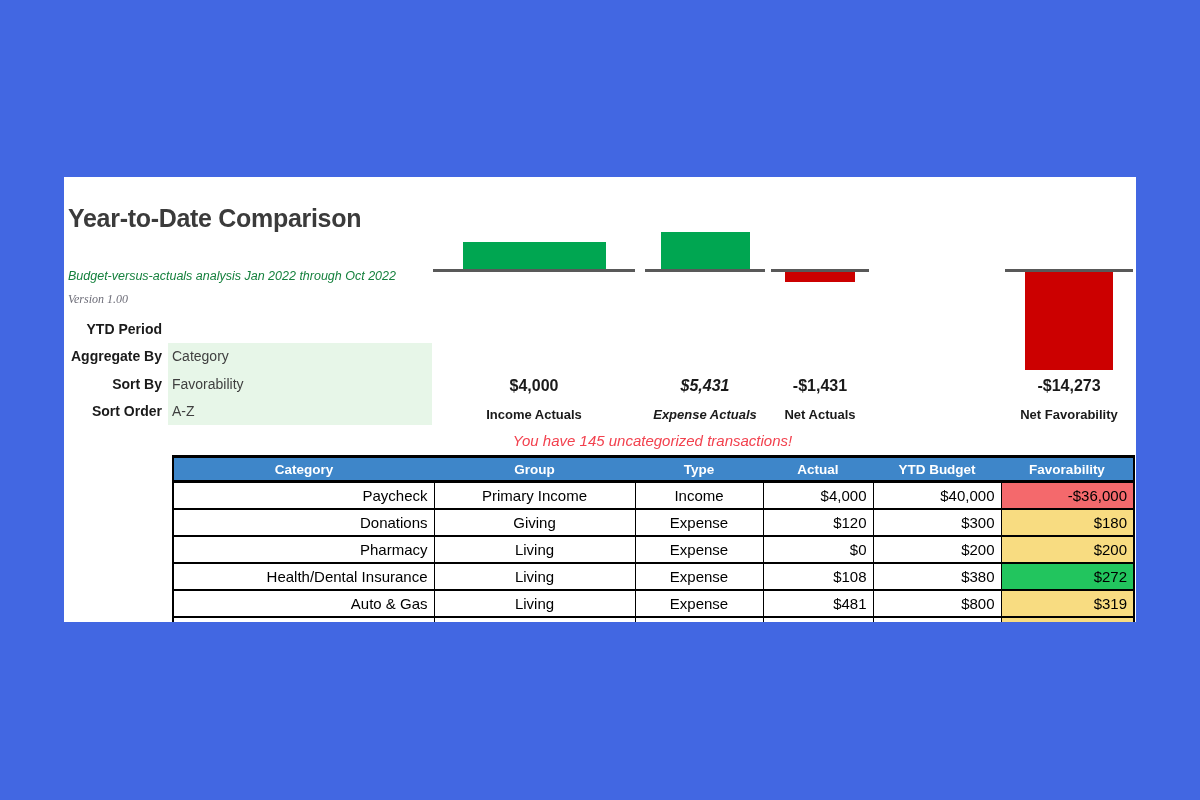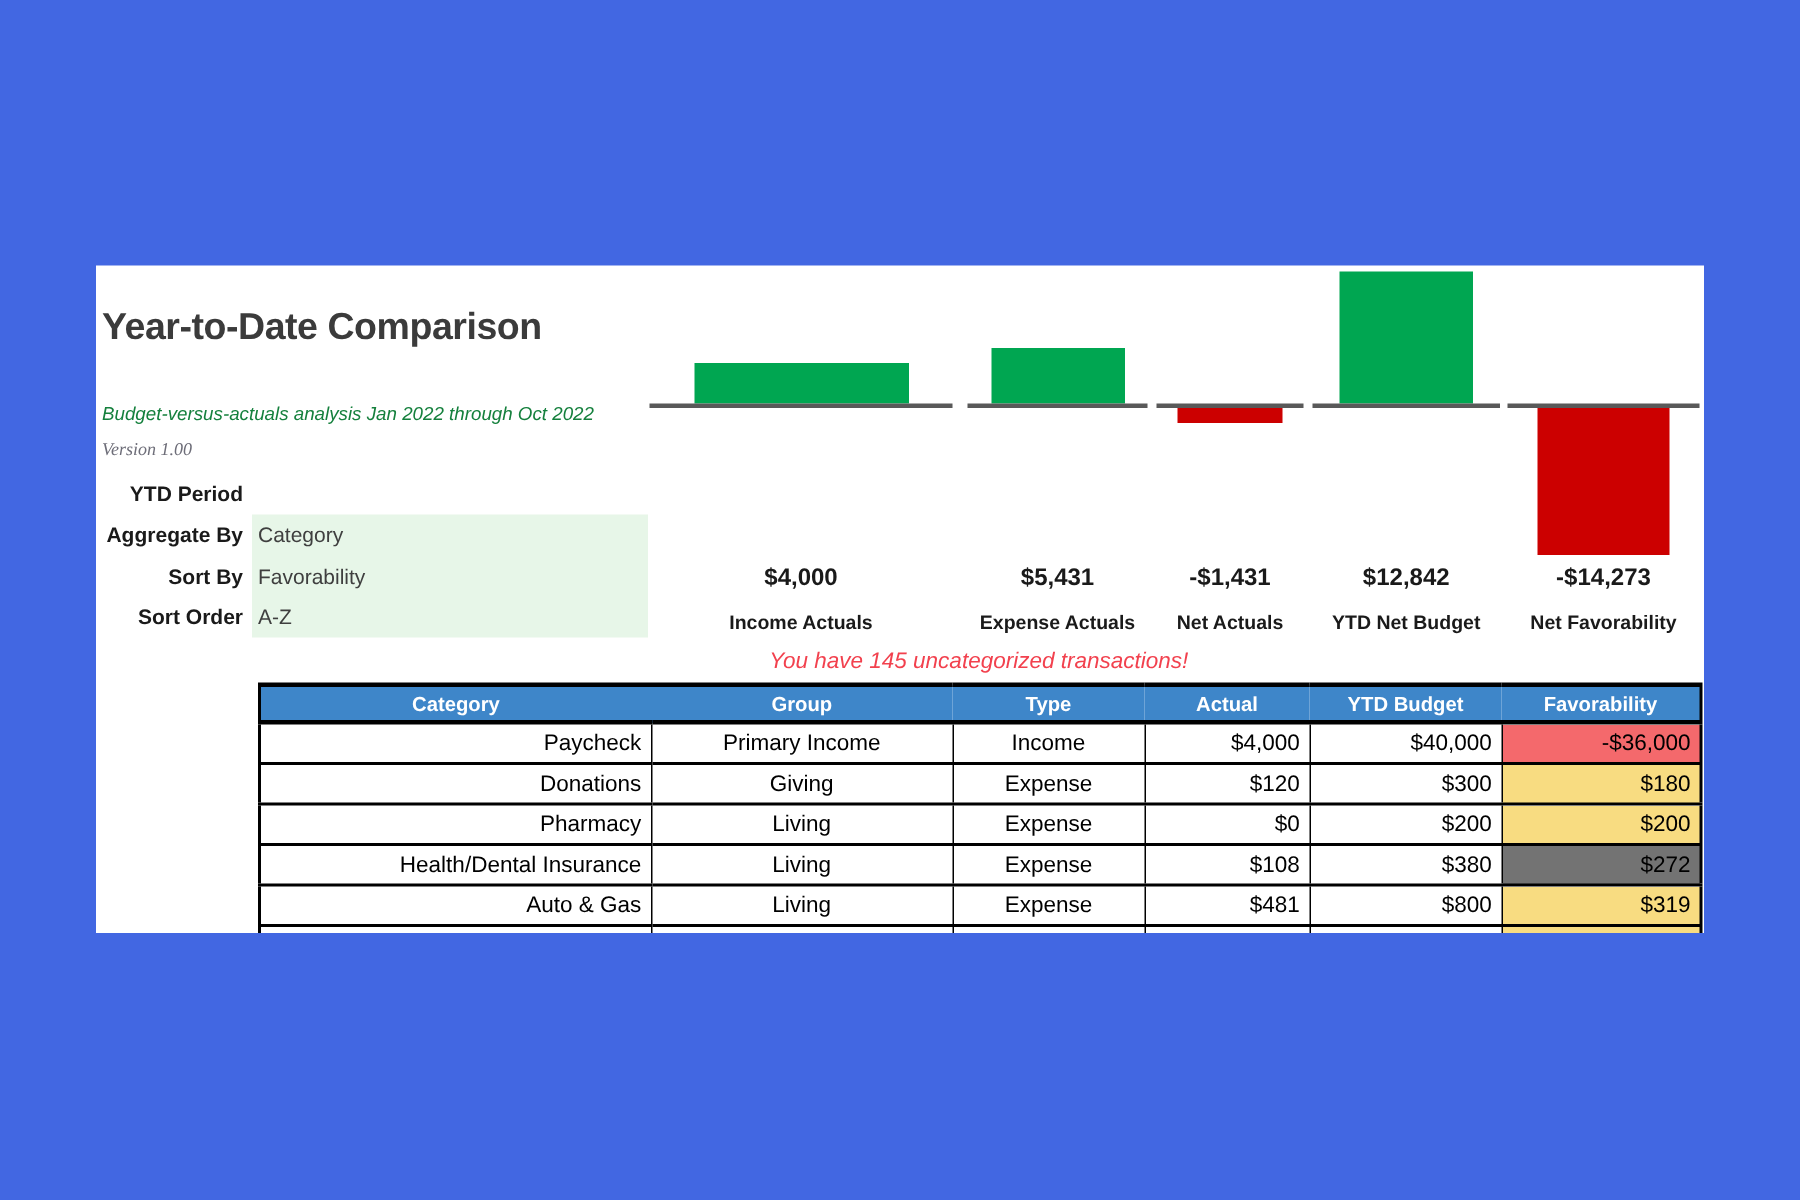--- a/index.html
+++ b/index.html
@@ -17,21 +17,21 @@
   .settings { position:absolute; left:4px; top:138px; }
   .settings-row { display:flex; height:27.5px; align-items:center; }
   .settings-label { width:100px; text-align:right; font-weight:bold; font-size:14px; color:#1a1a1a; padding-right:6px; }
   .settings-value { width:264px; height:100%; display:flex; align-items:center; padding-left:4px; font-size:14px; color:#3f3f3f; }
 
   
   .chart-col { position:absolute; top:4px; height:250px; }
   .axis-line { position:absolute; top:88px; left:0; right:0; height:3px; }
   .bar { position:absolute; }
   .c1 { left:369px; width:202px; } .c1 .bar { left:30px; width:143px; }
-  .c2 { left:581px; width:120px; } .c2 .bar { left:16px; width:89px; }
+  .c2 { left:581px; width:120px;font-style:italic; } .c2 .bar { left:16px; width:89px; }
   .c3 { left:707px; width:98px;  } .c3 .bar { left:14px; width:70px; }
   .c4 { left:811px; width:125px; } .c4 .bar { left:18px; width:89px; }
   .c5 { left:941px; width:128px; } .c5 .bar { left:20px; width:88px; }
   .bar-value { position:absolute; top:196px; width:100%; text-align:center; font-size:16px; font-weight:bold; color:#1a1a1a; }
   .bar-cat { position:absolute; top:226px; width:100%; text-align:center; font-size:13px; font-weight:bold; color:#1a1a1a; }
 
   
   .warning { position:absolute; left:108px; top:255px; width:961px; text-align:center; font-size:15px; font-style:italic; color:#f2414e; }
 
   
@@ -83,26 +83,20 @@
     <div class="axis-line" style="background: rgb(89, 89, 89);"></div>
     <div class="bar-value">$5,431</div>
     <div class="bar-cat">Expense Actuals</div>
   </div>
   <div class="chart-col c3">
     <div class="bar" style="height: 9.802px; background: rgb(204, 0, 0); top: 91px;"></div>
     <div class="axis-line" style="background: rgb(89, 89, 89);"></div>
     <div class="bar-value">-$1,431</div>
     <div class="bar-cat">Net Actuals</div>
   </div>
-  <div class="chart-col c4">
-    <div class="bar" style="height: 87.968px; background: rgb(0, 166, 81); top: 0.0319999px;"></div>
-    <div class="axis-line" style="background: rgb(89, 89, 89);"></div>
-    <div class="bar-value">$12,842</div>
-    <div class="bar-cat">YTD Net Budget</div>
-  </div>
   <div class="chart-col c5">
     <div class="bar" style="height: 97.77px; background: rgb(204, 0, 0); top: 91px;"></div>
     <div class="axis-line" style="background: rgb(89, 89, 89);"></div>
     <div class="bar-value">-$14,273</div>
     <div class="bar-cat">Net Favorability</div>
   </div>
 
   <div class="warning">You have 145 uncategorized transactions!</div>
 
   <table class="tbl">
@@ -148,21 +142,21 @@
         <td class="al-r">$0</td>
         <td class="al-r">$200</td>
         <td class="al-r" style="background: rgb(248, 220, 129);">$200</td>
       </tr>
       <tr>
         <td class="al-r">Health/Dental Insurance</td>
         <td class="al-c">Living</td>
         <td class="al-c">Expense</td>
         <td class="al-r">$108</td>
         <td class="al-r">$380</td>
-        <td class="al-r" style="background: #737373;">$272</td>
+        <td class="al-r" style="background: #22c55e;">$272</td>
       </tr>
       <tr>
         <td class="al-r">Auto &amp; Gas</td>
         <td class="al-c">Living</td>
         <td class="al-c">Expense</td>
         <td class="al-r">$481</td>
         <td class="al-r">$800</td>
         <td class="al-r" style="background: rgb(248, 220, 129);">$319</td>
       </tr>
       <tr class="partial">

